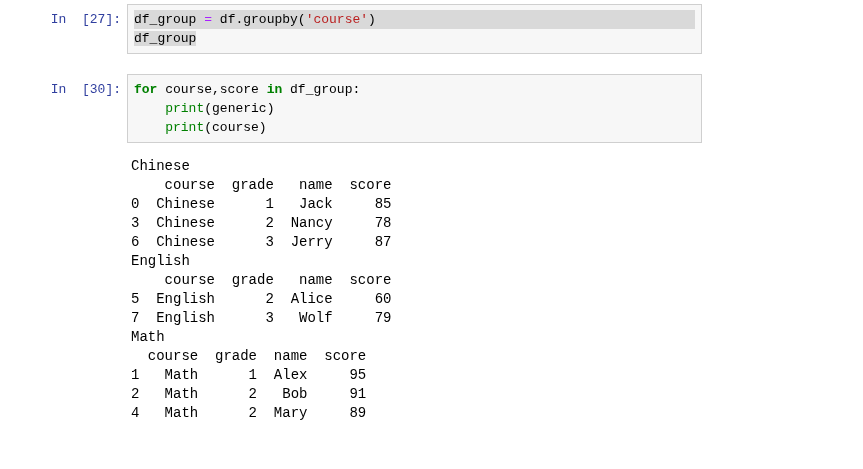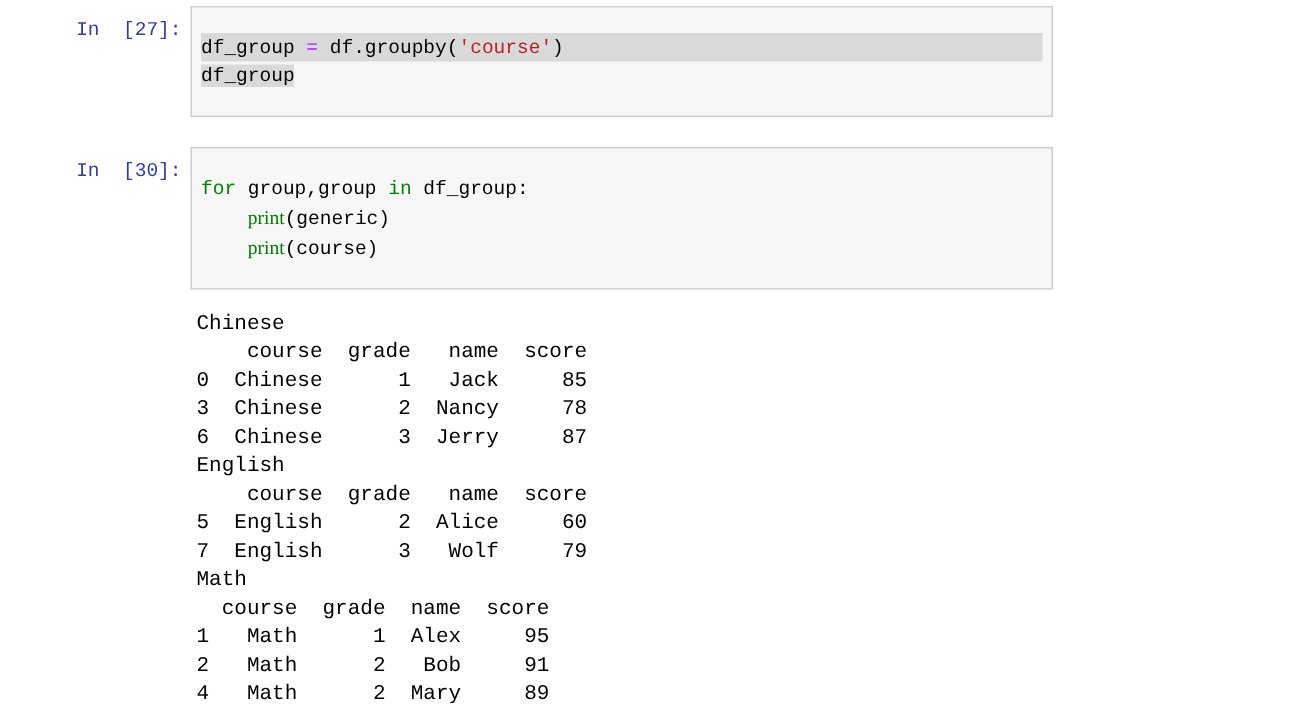--- a/index.html
+++ b/index.html
@@ -43,28 +43,28 @@
   }
   .prompt.in  { color: var(--in-prompt); }
   .prompt.out { color: var(--out-prompt); }
   .prompt.pad { padding-top: 6px; }
   .cell-box {
     flex: 1;
     margin-left: 6px;
     margin-right: 25px;
     background: var(--cell-bg);
     border: 1px solid var(--cell-border);
-    padding: 17px 6px;
+    padding: 5px 6px;
     cursor: text;
   }
   .cm-line { white-space: pre; min-height: 19px; }
   .cm-line.hl-line { background: var(--selection); }
   .hl-text { background: var(--selection); }
-  .tok-kw      { color: var(--keyword); font-weight: normal; }
-  .tok-builtin { color: var(--builtin); font-family: Liberation Serif, serif; }
+  .tok-kw      { color: var(--keyword); font-weight: bold; }
+  .tok-builtin { color: var(--builtin); }
   .tok-str     { color: var(--string); }
   .tok-op      { color: var(--operator); }
   .tok-plain   { color: var(--code-text); }
   #row-in27 { margin-top: 4px; }
   #row-out27 { margin-top: 10px; }
   .out-text {
     margin-left: 10px;
     white-space: pre;
     line-height: 19px;
   }
@@ -91,21 +91,21 @@
           <div class="cm-line"><span class="hl-text"><span class="tok-plain">df_group</span></span></div>
         </div>
     </div>
   </div>
 
 
   <div class="nb-row" id="row-in30">
     <div class="prompt in pad">In  [30]:</div>
     <div class="cell-box">
       <div class="code">
-          <div class="cm-line"><span class="tok-kw">for</span><span class="tok-plain"> group,group </span><span class="tok-kw">in</span><span class="tok-plain"> df_group:</span></div>
+          <div class="cm-line"><span class="tok-kw">for</span><span class="tok-plain"> course,score </span><span class="tok-kw">in</span><span class="tok-plain"> df_group:</span></div>
           <div class="cm-line"><span class="tok-plain">    </span><span class="tok-builtin">print</span><span class="tok-plain">(generic)</span></div>
           <div class="cm-line"><span class="tok-plain">    </span><span class="tok-builtin">print</span><span class="tok-plain">(course)</span></div>
         </div>
     </div>
   </div>
 
   <div class="nb-row" id="row-stream30">
     <div class="prompt"></div>
     <pre class="stream">Chinese
     course  grade   name  score

